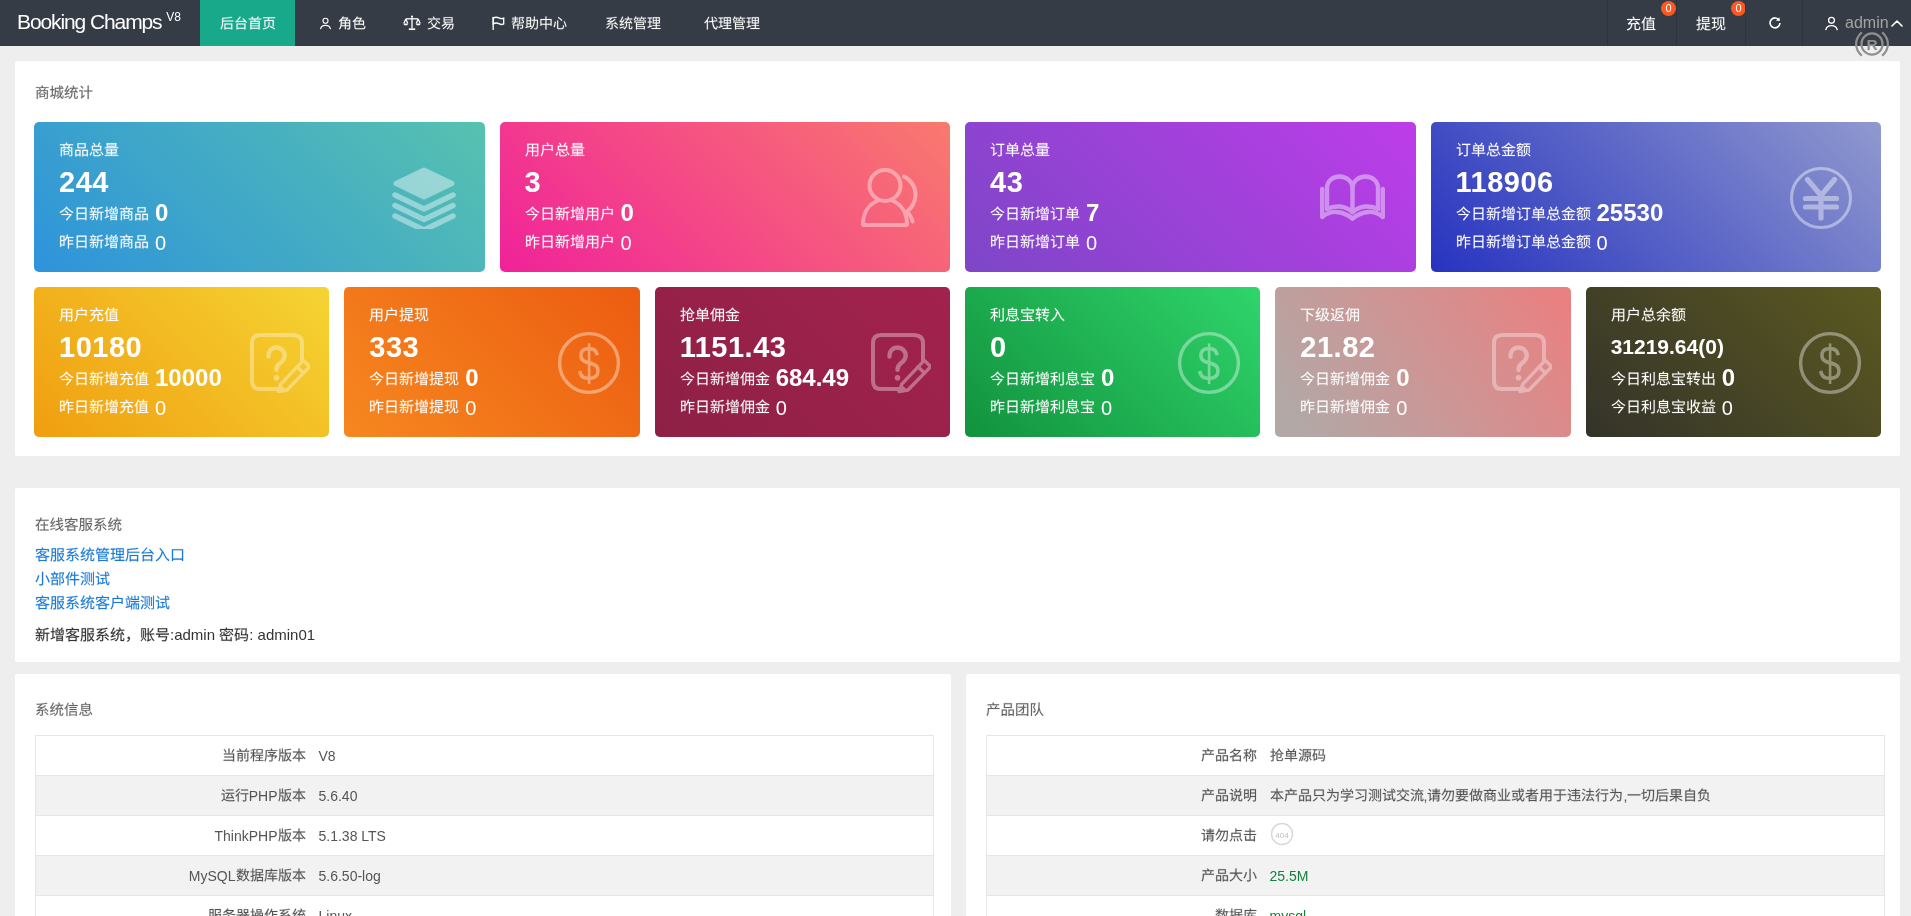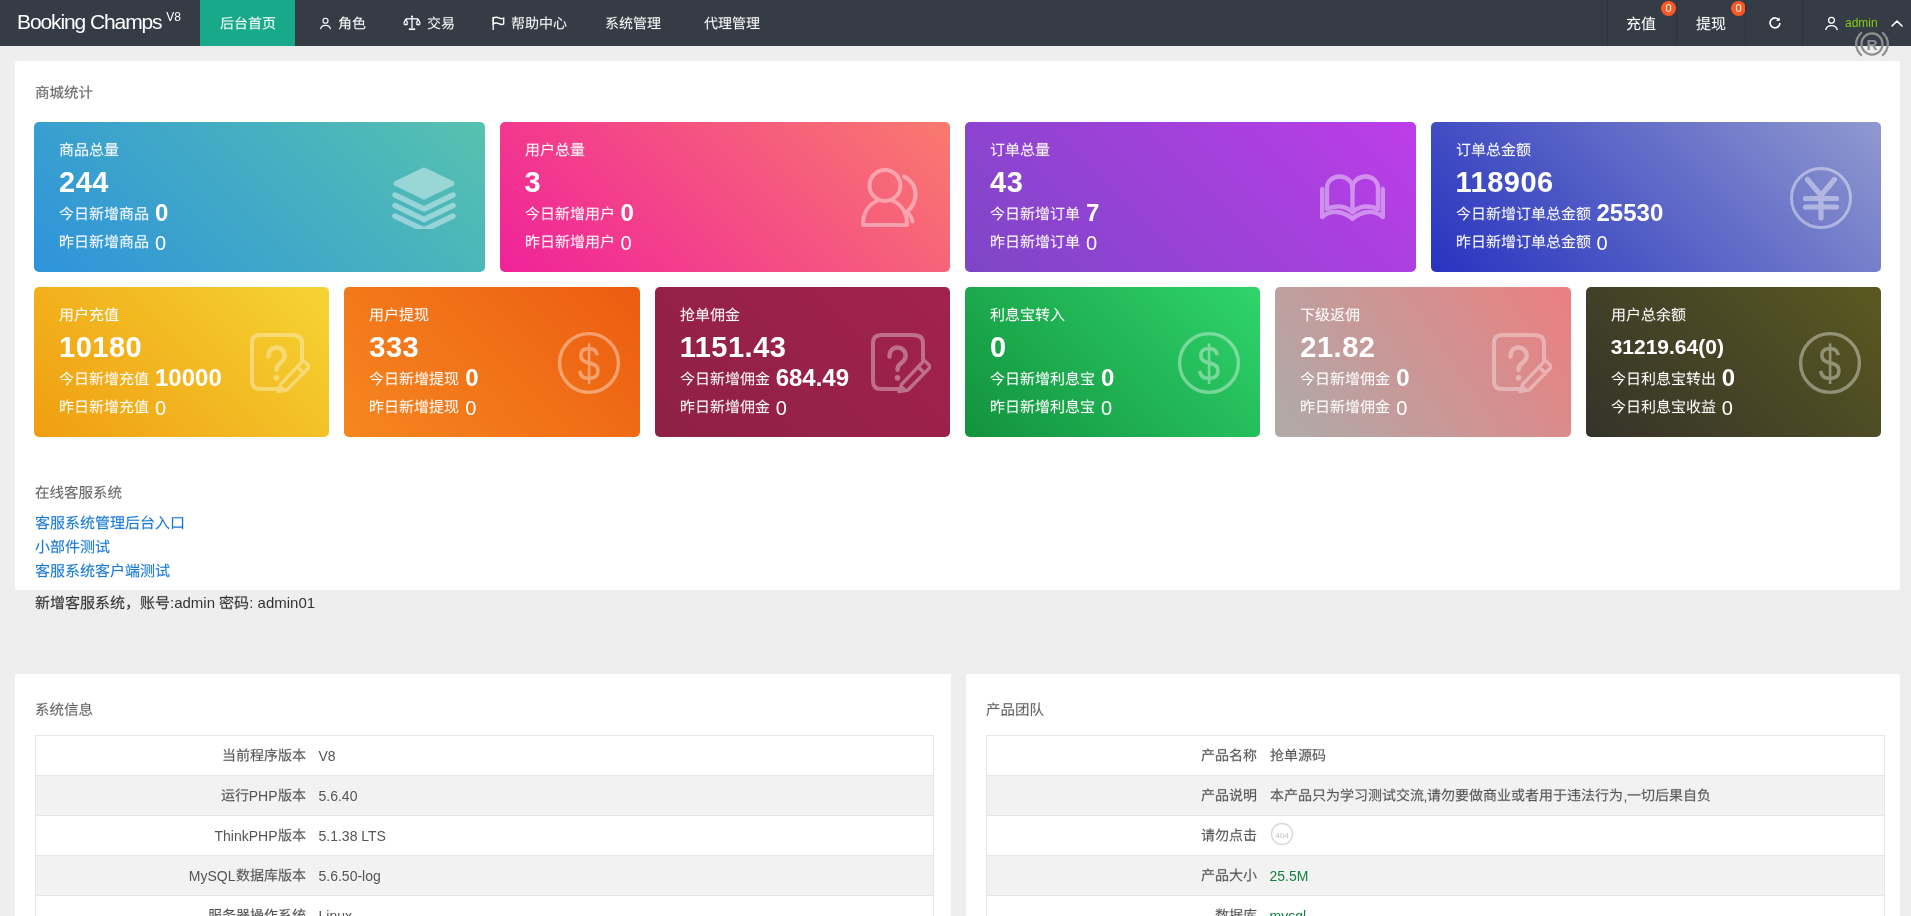--- a/index.html
+++ b/index.html
@@ -116,21 +116,21 @@
       <svg width="14" height="14" viewBox="0 0 17 17" fill="none" stroke="#fff">
 <path d="M13.6 5.2 A6 6 0 1 0 14.5 8.6" stroke-width="2"></path>
 <path d="M13.9 1.5 L14.1 6.1 L9.6 5.8 Z" fill="#fff" stroke="none"></path>
 </svg>
     </div>
   <div class="nitem" style="left:1824px;gap:6px">
       <svg width="15" height="15" viewBox="0 0 16 16" fill="none" stroke="#fff" stroke-width="1.4">
 <circle cx="8" cy="4.6" r="3.1"></circle>
 <path d="M1.8 15 a6.3 5.8 0 0 1 12.4 0"></path>
 </svg>
-      <span style="color:#84cc16;font-size:12px">admin</span>
+      <span style="color:#a3a3a3;font-size:16px">admin</span>
     </div>
   <div class="nitem" style="left:1891px">
       <svg width="12" height="7" viewBox="0 0 12 7" fill="none" stroke="#fff" stroke-width="1.6">
 <path d="M1 6 L6 1 L11 6" stroke-linecap="round" stroke-linejoin="round"></path>
 </svg>
     </div>
   <div class="ndiv" style="left:1607px"></div>
   <div class="ndiv" style="left:1676px"></div>
   <div class="ndiv" style="left:1745px"></div>
   <div class="ndiv" style="left:1802px"></div>
@@ -574,21 +574,21 @@
           <span class="nv">0</span>
         </div>
 <div class="cic"><svg width="64" height="64" viewBox="0 0 64 64" fill="none" stroke="#fff" opacity="0.38">
 <circle cx="32" cy="32" r="29.4" stroke-width="3.4"></circle>
 <text x="32" y="50" font-family="Liberation Sans,sans-serif" font-size="50" fill="#fff" stroke="none" text-anchor="middle" transform="translate(32 0) scale(0.82 1) translate(-32 0)">$</text>
 </svg></div>
 </div>
     </div>
 </div>
 
-<div class="panel" style="top:456px;height:134px">
+<div class="panel" style="top:488px;height:174px">
   <div class="ptitle" style="padding-top:28px"><svg class="zh" width="87.0" height="14.5" viewBox="0 -880 6000 1000" fill="#666" stroke="#666" stroke-width="10">
         <use href="#c5728" x="0"></use>
         <use href="#c7ebf" x="1000"></use>
         <use href="#c5ba2" x="2000"></use>
         <use href="#c670d" x="3000"></use>
         <use href="#c7cfb" x="4000"></use>
         <use href="#c7edf" x="5000"></use>
       </svg></div>
   <div class="links" style="margin:9px 0 0 20px;line-height:24px">
     <a class="blue"><svg class="zh" width="150.0" height="15" viewBox="0 -880 10000 1000" fill="#1b7ad6" stroke="#1b7ad6" stroke-width="10">

